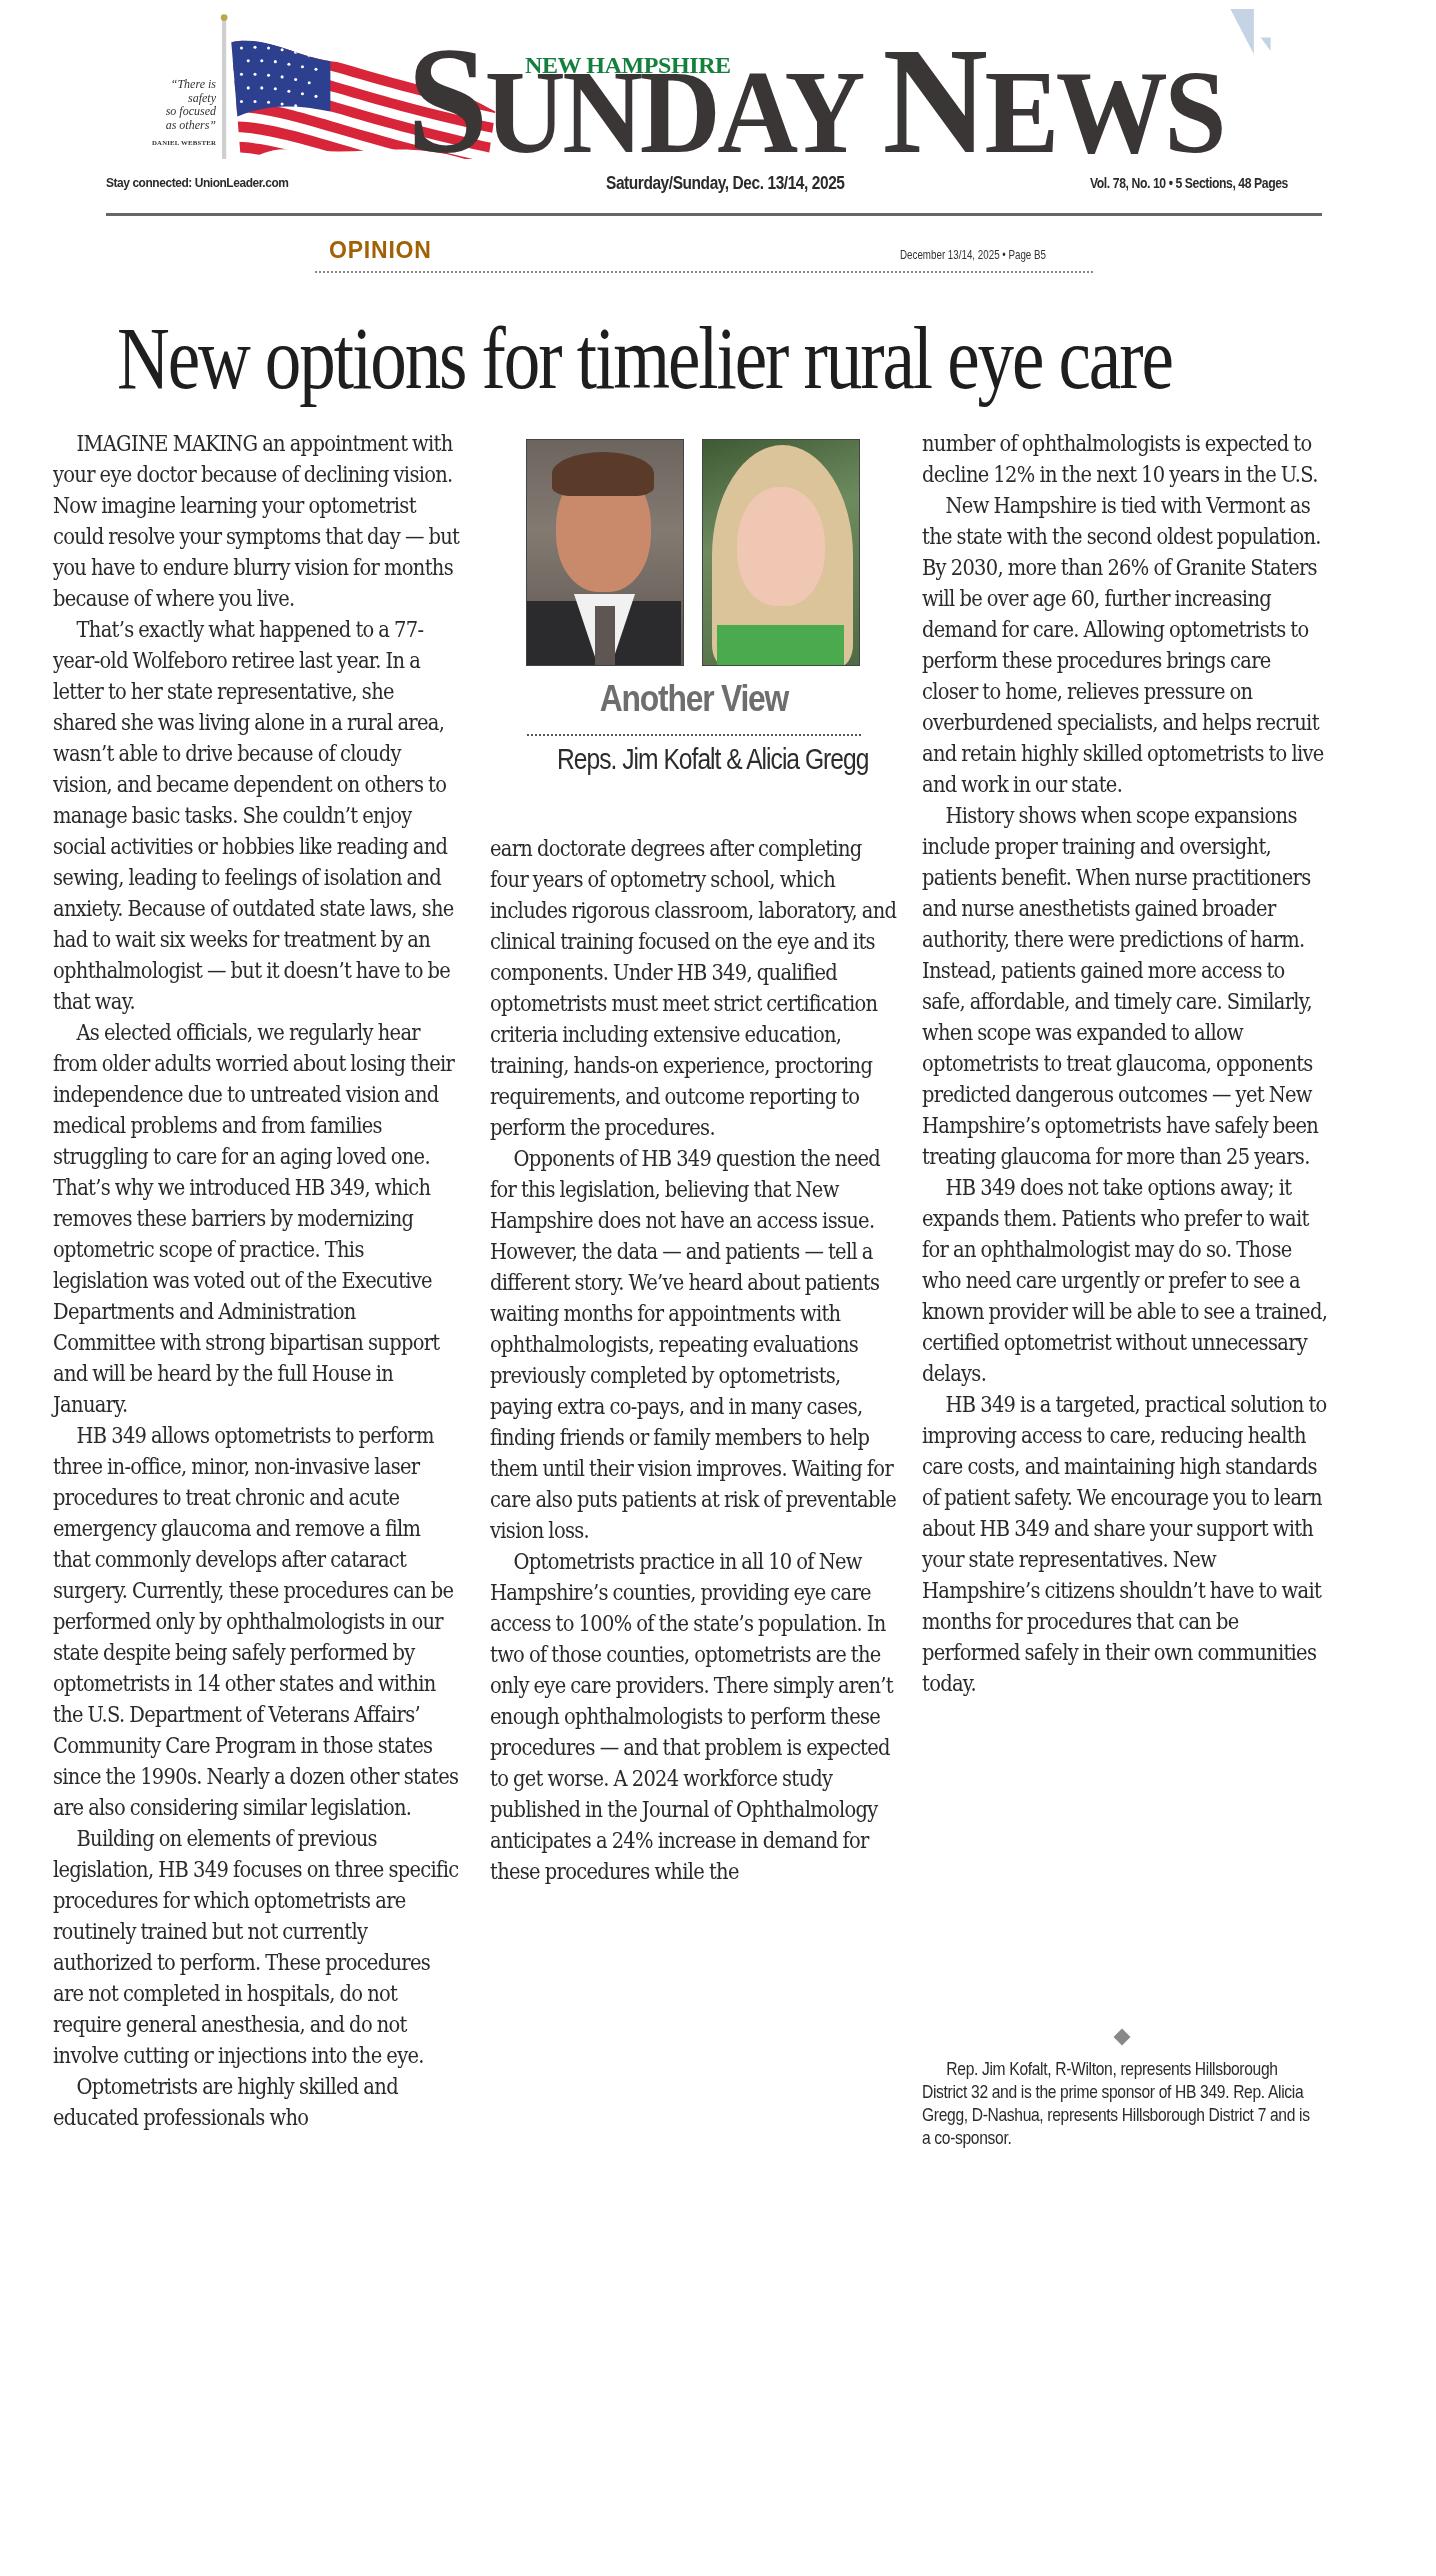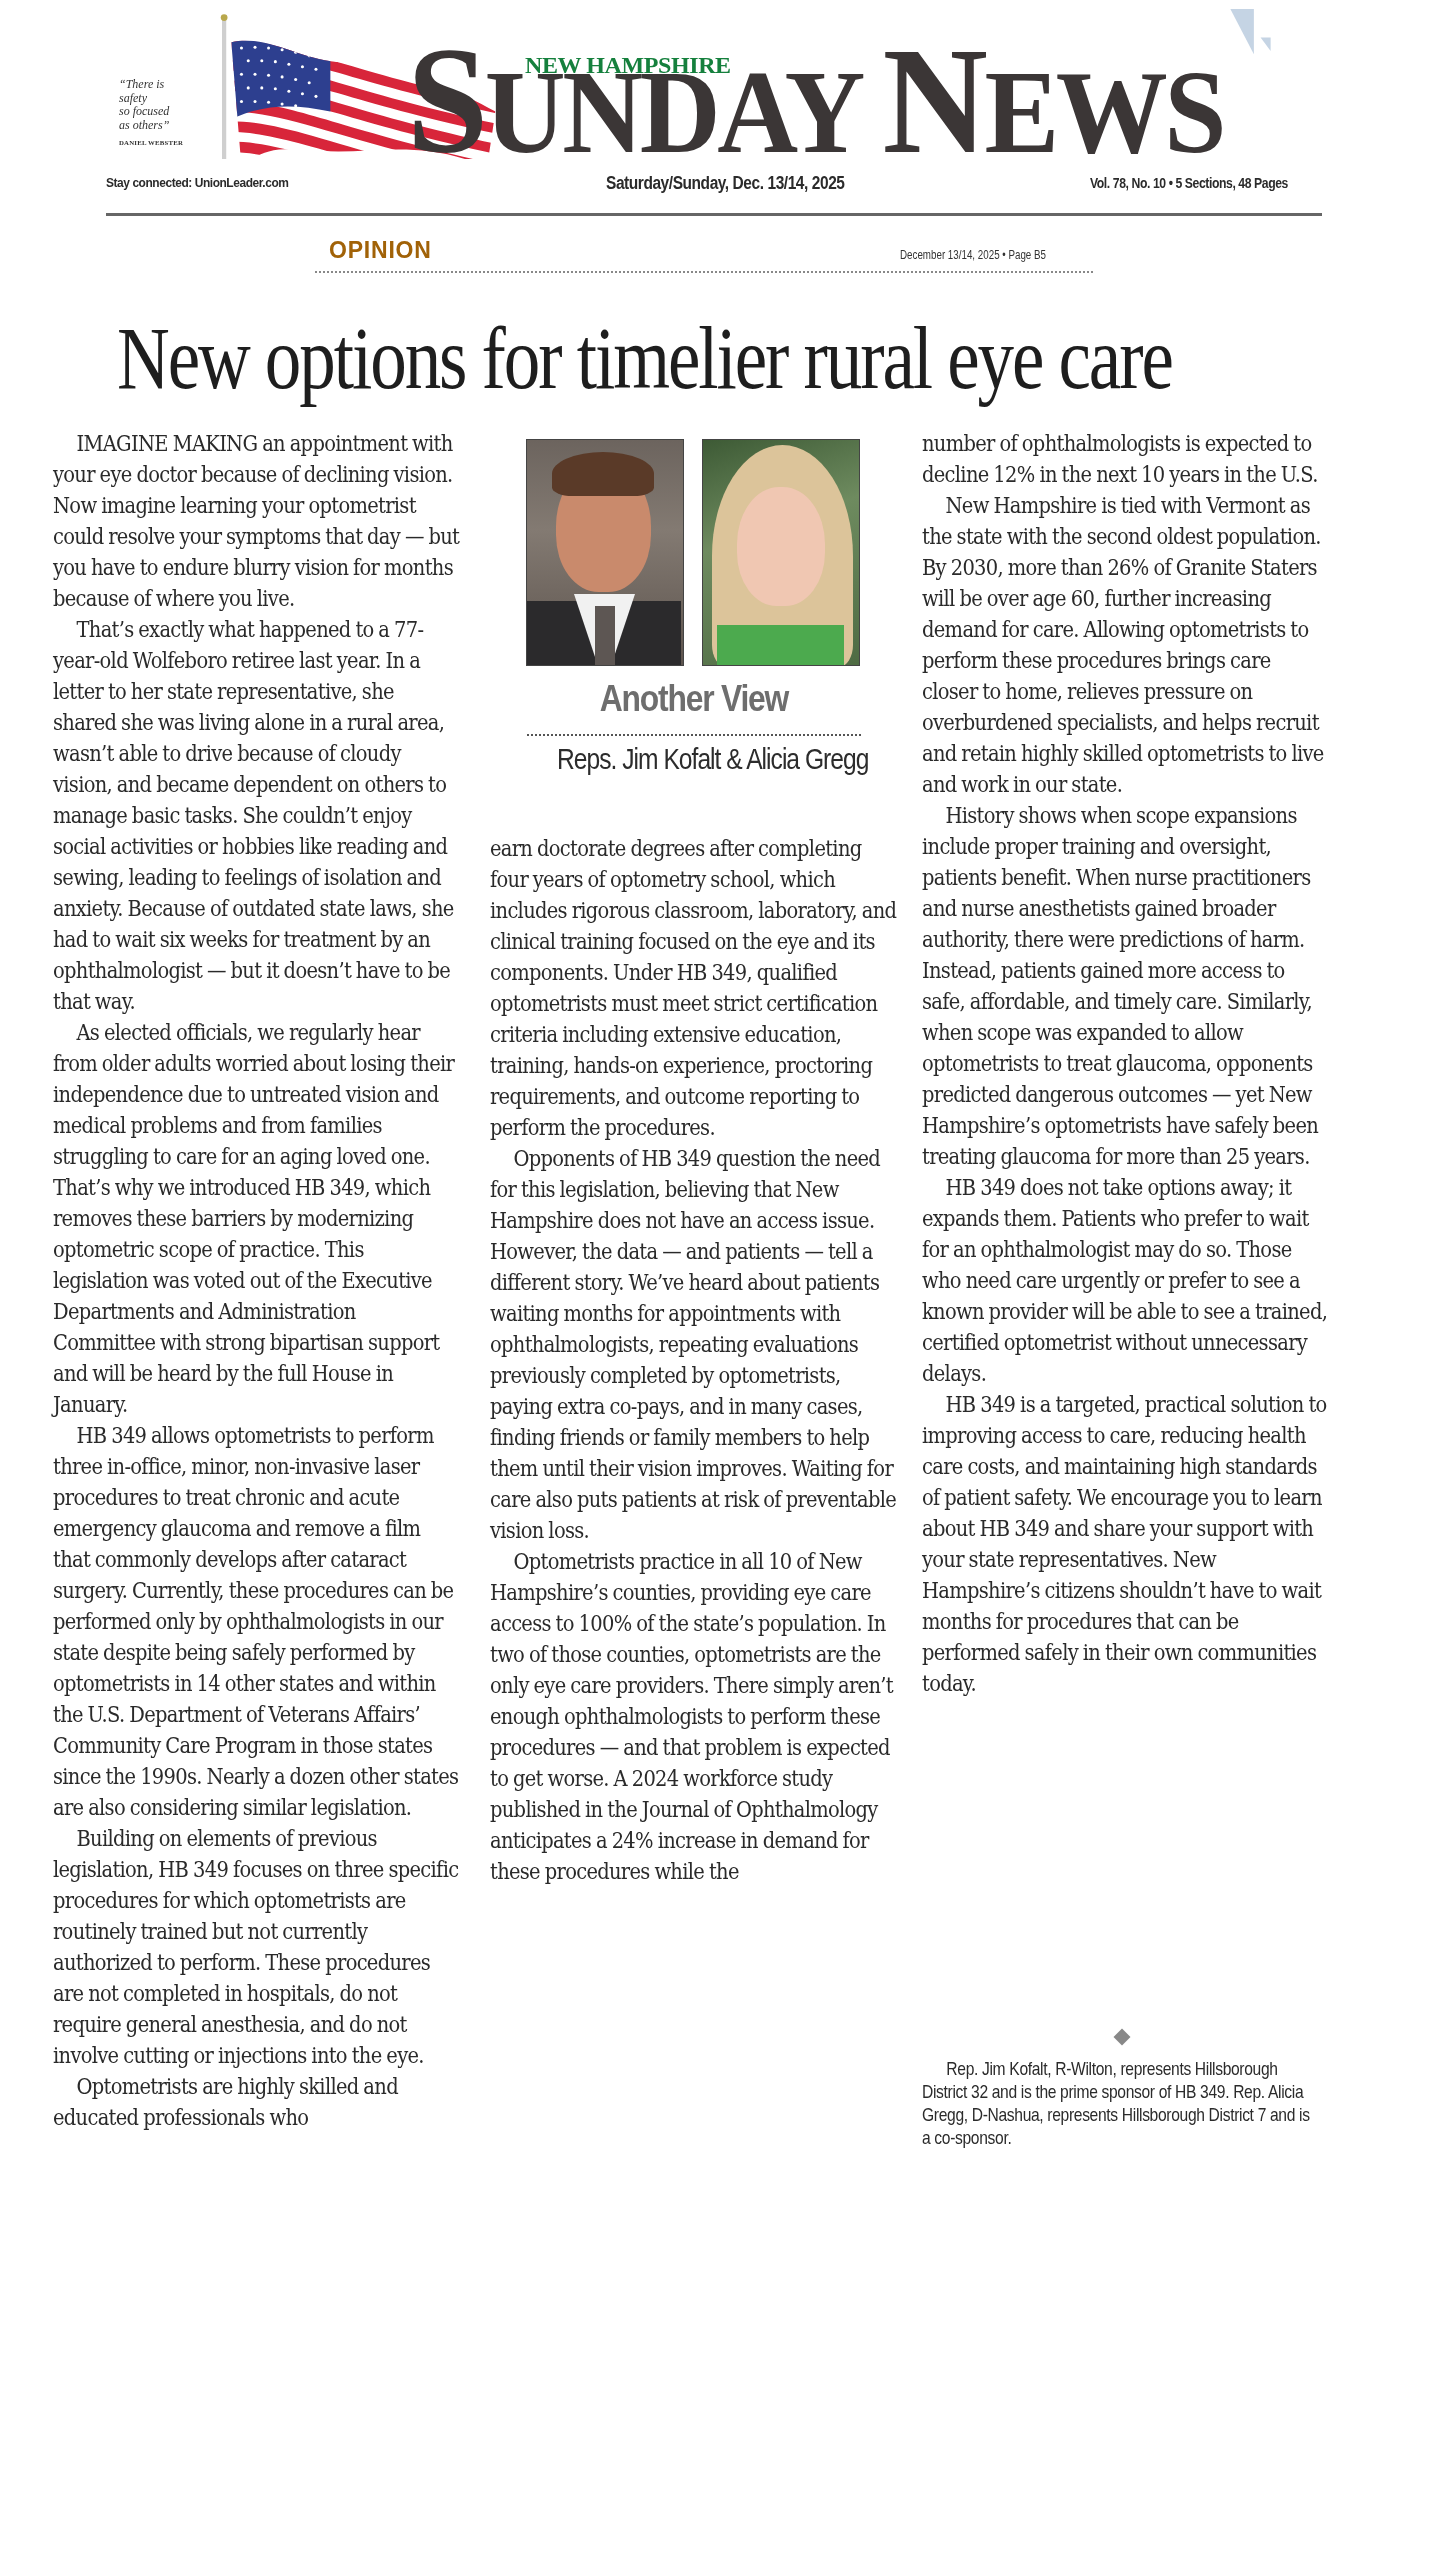--- a/index.html
+++ b/index.html
@@ -1,20 +1,20 @@
 <!DOCTYPE html>
 <html style="font-size:13.6px"><head>
 <meta charset="utf-8">
 <style>
   html, body { margin: 0; padding: 0; background: #ffffff; }
   body { width: 1437px; height: 2576px; position: relative; overflow: hidden; color: #222; }
   .abs { position: absolute; }
 
   
-  .quote { left: 119px; top: 78px; width: 97px; font-family: "Liberation Serif", serif; font-style: italic; font-size: 12px; line-height: 13.6px; color: #333; }
+  .quote { left: 119px; top: 78px; width: 97px; text-align: right; font-family: "Liberation Serif", serif; font-style: italic; font-size: 12px; line-height: 13.6px; color: #333; }
   .quote-attr { display: block; font-style: normal; font-weight: bold; font-size: 6.8px; letter-spacing: 0.2px; margin-top: 3.4px; }
   .flag { left: 216px; top: 10.2px; width: 288px; height: 149px; }
   .pre-title { left: 525px; top: 52px; font-family: "Liberation Serif", serif; font-weight: bold; font-size: 24px; color: #15803d; letter-spacing: -0.4px; }
   .title { left: 407px; top: 39px; font-family: "Liberation Serif", serif; font-weight: bold; font-size: 112px; line-height: 119px; color: #3b3636; letter-spacing: -3.4px; transform: scaleY(1.05); transform-origin: left top; white-space: nowrap; }
   .title .cap { font-size: 146px; }
   .corner { position: absolute; }
   .sub-left { left: 106px; top: 175px; font-family: "Liberation Sans", sans-serif; font-weight: bold; font-size: 13.6px; color: #2b2b2b; letter-spacing: -0.5px; transform: scaleX(0.88); transform-origin: left; }
   .sub-center { left: 606px; top: 173px; font-family: "Liberation Sans", sans-serif; font-weight: bold; font-size: 18px; color: #2b2b2b; letter-spacing: -0.5px; transform: scaleX(0.86); transform-origin: left; }
   .sub-right { left: 1090px; top: 175px; font-family: "Liberation Sans", sans-serif; font-weight: bold; font-size: 14.4px; color: #2b2b2b; letter-spacing: -0.5px; transform: scaleX(0.85); transform-origin: left; white-space: nowrap; }
   .mast-rule { left: 106px; top: 213px; width: 1216px; height: 2.5px; background: #666; }

